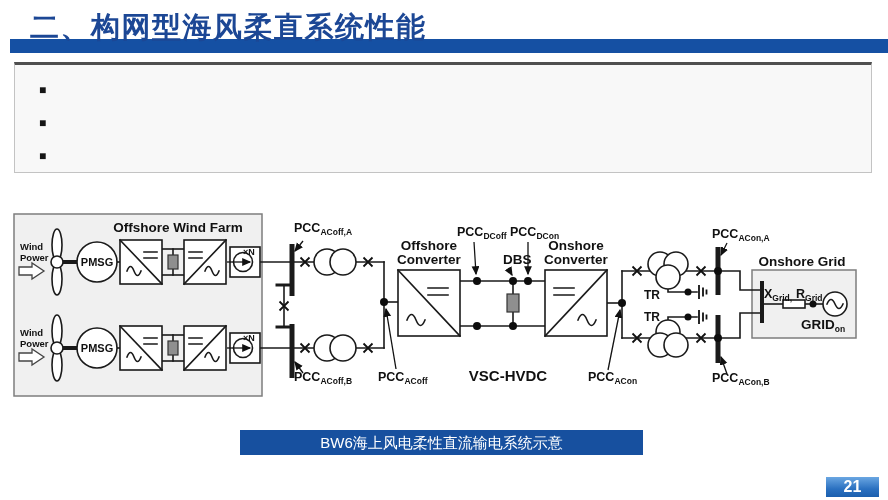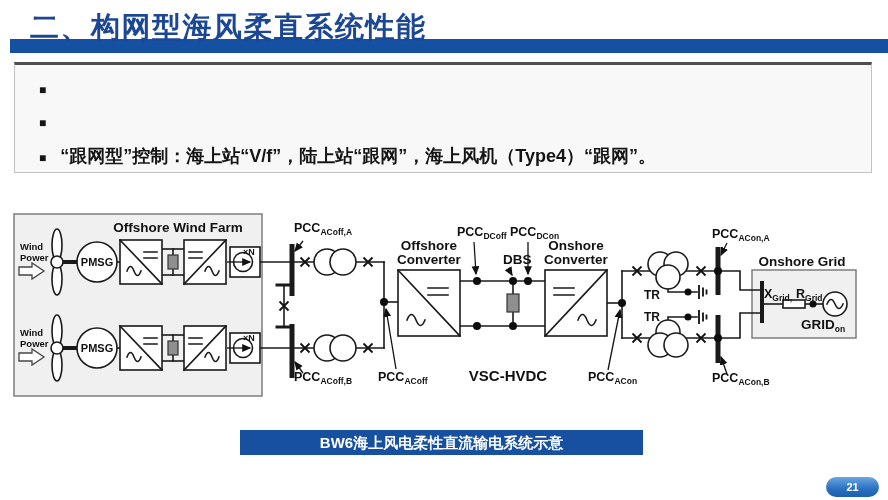--- a/index.html
+++ b/index.html
@@ -8,24 +8,24 @@
   .title{position:absolute;left:30px;top:8px;font-size:29px;font-weight:bold;color:#1c4795;
          letter-spacing:1.5px;white-space:nowrap;z-index:2;}
   .title-bar{position:absolute;left:10px;top:39px;width:878px;height:14px;background:#1550a3;z-index:1;}
   .bullet-box{position:absolute;left:14px;top:62px;width:858px;height:111px;box-sizing:border-box;
          background:#f8f8f8;border:1px solid #c3c3c3;border-top:3px solid #4f4f4f;
          padding:9px 8px 0 24px;}
   .bullet{display:flex;align-items:baseline;font-size:18px;font-weight:bold;color:#151515;
          line-height:33px;white-space:nowrap;}
   .bullet .marker{font-size:12px;margin-right:14px;flex:none;}
   .caption{position:absolute;left:240px;top:430px;width:403px;height:25px;background:#17509f;
-         color:#fff;font-size:15px;font-weight:bold;text-align:center;line-height:25px;}
-  .page-badge{position:absolute;left:826px;top:477px;width:53px;height:20px;border-radius:10px;
+         color:#fff;font-size:15px;font-weight:normal;text-align:center;line-height:25px;}
+  .page-badge{position:absolute;left:826px;top:477px;width:53px;height:20px;border-radius:0;
          background:linear-gradient(180deg,#6aa6e2 0%,#2a70c0 60%,#1b5fae 100%);
-         color:#fff;font-size:11px;font-weight:bold;text-align:center;line-height:20px;}
+         color:#fff;font-size:16px;font-weight:bold;text-align:center;line-height:20px;}
   
   svg text{fill:#111;}
   .ln{stroke:#1a1a1a;stroke-width:1.6;fill:none;stroke-linecap:square;}
   .th{stroke:#1a1a1a;stroke-width:5;fill:none;}
   .xk{stroke:#111;stroke-width:1.8;fill:none;}
   .bx{fill:#ffffff;stroke:#1a1a1a;stroke-width:1.6;}
   .gbox{fill:#f0f0f0;stroke:#7e7e7e;stroke-width:1.5;}
   .dot{fill:#0d0d0d;stroke:none;}
   .cap{fill:#8f8f8f;stroke:#333;stroke-width:1.2;}
   .arr{stroke:#111;stroke-width:1.3;fill:none;marker-end:url(#ah);}
@@ -48,21 +48,20 @@
 
   <div class="bullet-box">
     <div class="bullet">
       <span class="marker">■</span>
     </div>
     <div class="bullet">
       <span class="marker">■</span>
     </div>
     <div class="bullet">
       <span class="marker">■</span>
-      <span>“跟网型”控制：海上站“V/f”，陆上站“跟网”，海上风机（Type4）“跟网”。</span>
     </div>
   </div>
 
   <svg width="888" height="225" viewBox="0 205 888 225" style="position:absolute;left:0;top:205px;">
     <defs>
       <marker id="ah" markerWidth="9" markerHeight="8" refX="6" refY="3" orient="auto">
         <path d="M0,0 L7,3 L0,6 Z" fill="#111"></path>
       </marker>
     </defs>
 

